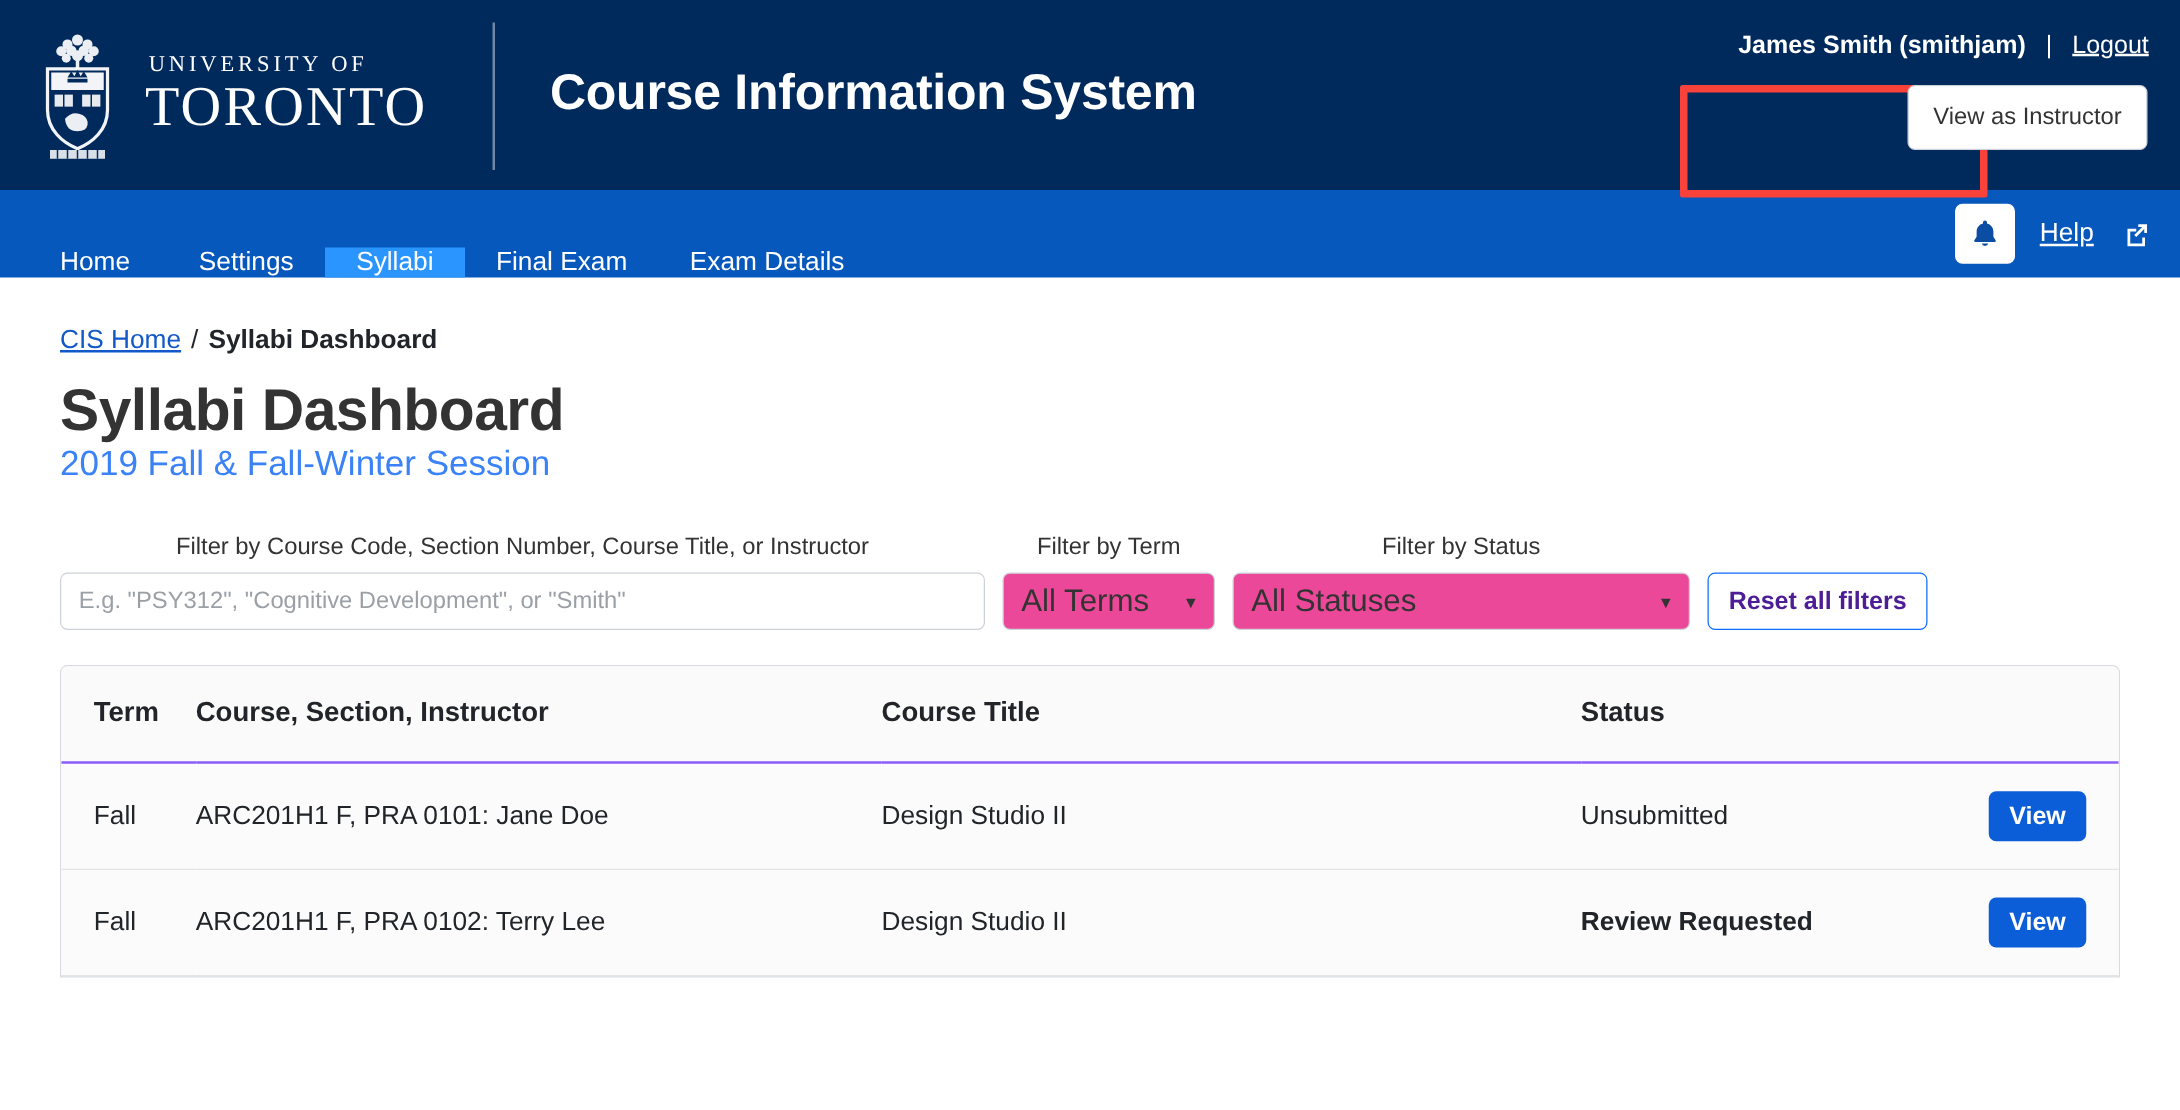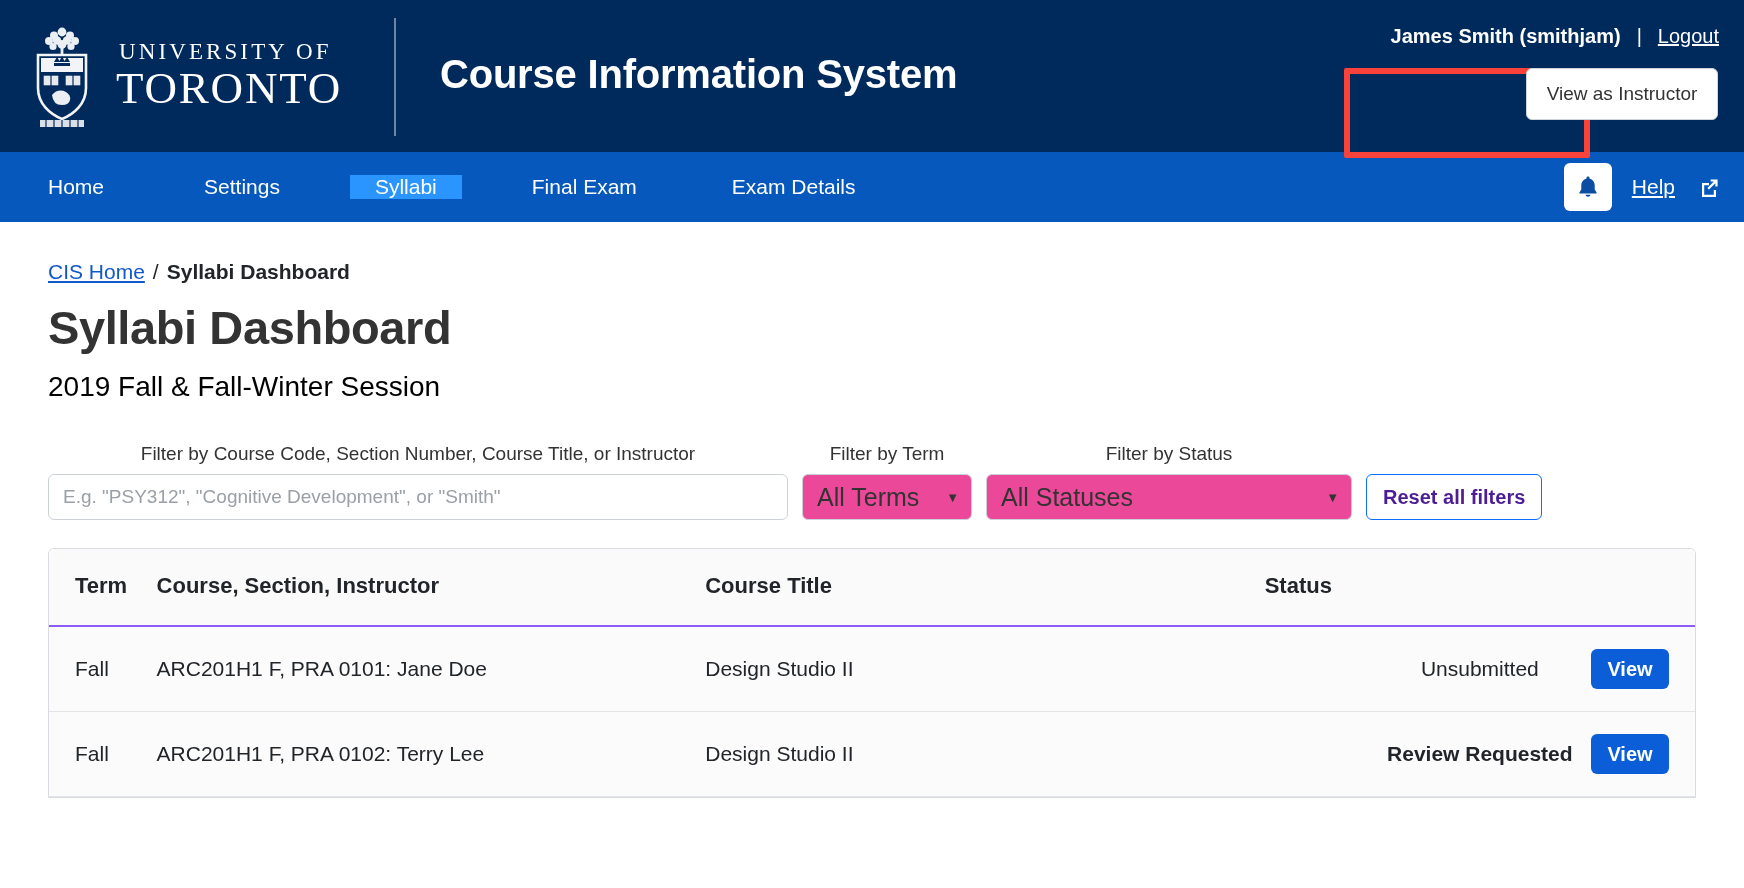--- a/index.html
+++ b/index.html
@@ -38,21 +38,21 @@
   }
 
   .uoft-wordmark {
     display: flex;
     flex-direction: column;
     align-items: flex-start;
     color: #ffffff;
     font-family: "Liberation Serif", serif;
   }
   .uoft-wordmark .line1 {
-    font-size: 23px;
+    font-size: 18px;
     letter-spacing: 3.1px;
     line-height: 1.05;
     padding-left: 3px;
   }
   .uoft-wordmark .line2 {
     font-size: 45px;
     letter-spacing: 1.8px;
     line-height: 1.05;
     margin-top: 1px;
   }
@@ -133,21 +133,21 @@
   }
 
   
   .navbar {
     height: 70px;
     background: #0758bd;
     display: flex;
     align-items: stretch;
     position: relative;
   }
-  .nav-items { display: flex; align-items: center; gap: 45px; }
+  .nav-items { display: flex; align-items: flex-end; }
   .nav-item {
     display: flex;
     align-items: center;
     padding: 0 25px;
     color: #ffffff;
     font-size: 21px;
     cursor: pointer;
     white-space: nowrap;
   }
   .nav-item:first-child { padding-left: 48px; padding-right: 30px; }
@@ -204,23 +204,23 @@
   .breadcrumb .current { font-weight: bold; color: #212529; }
 
   .page-title {
     margin-top: 16px;
     font-size: 47px;
     font-weight: bold;
     color: #333333;
     letter-spacing: -0.4px;
   }
   .page-subtitle {
-    margin-top: 16px;
+    margin-top: 0;
     font-size: 28px;
-    color: #000000;
+    color: #3b82f6;
     font-weight: normal;
   }
 
   
   .filters {
     margin-top: 40px;
     display: flex;
     align-items: flex-end;
     gap: 14px;
   }
@@ -305,21 +305,21 @@
     font-size: 21px;
     color: #212529;
     padding: 22px 0;
     border-bottom: 1px solid #e2e4e7;
     background: #fbfbfb;
     vertical-align: middle;
   }
   .col-term   { width: 100px; padding-left: 26px !important; }
   .col-course { width: 510px; }
   .col-title  { width: 520px; }
-  .col-status { width: 400px; text-align: center; }
+  .col-status { width: 400px; }
   .col-action { width: 0; }
 
   td.status-strong { font-weight: bold; }
 
   .view-btn {
     float: right;
     margin-right: 26px;
     min-width: 78px;
     height: 40px;
     background: #0b5ed7;

